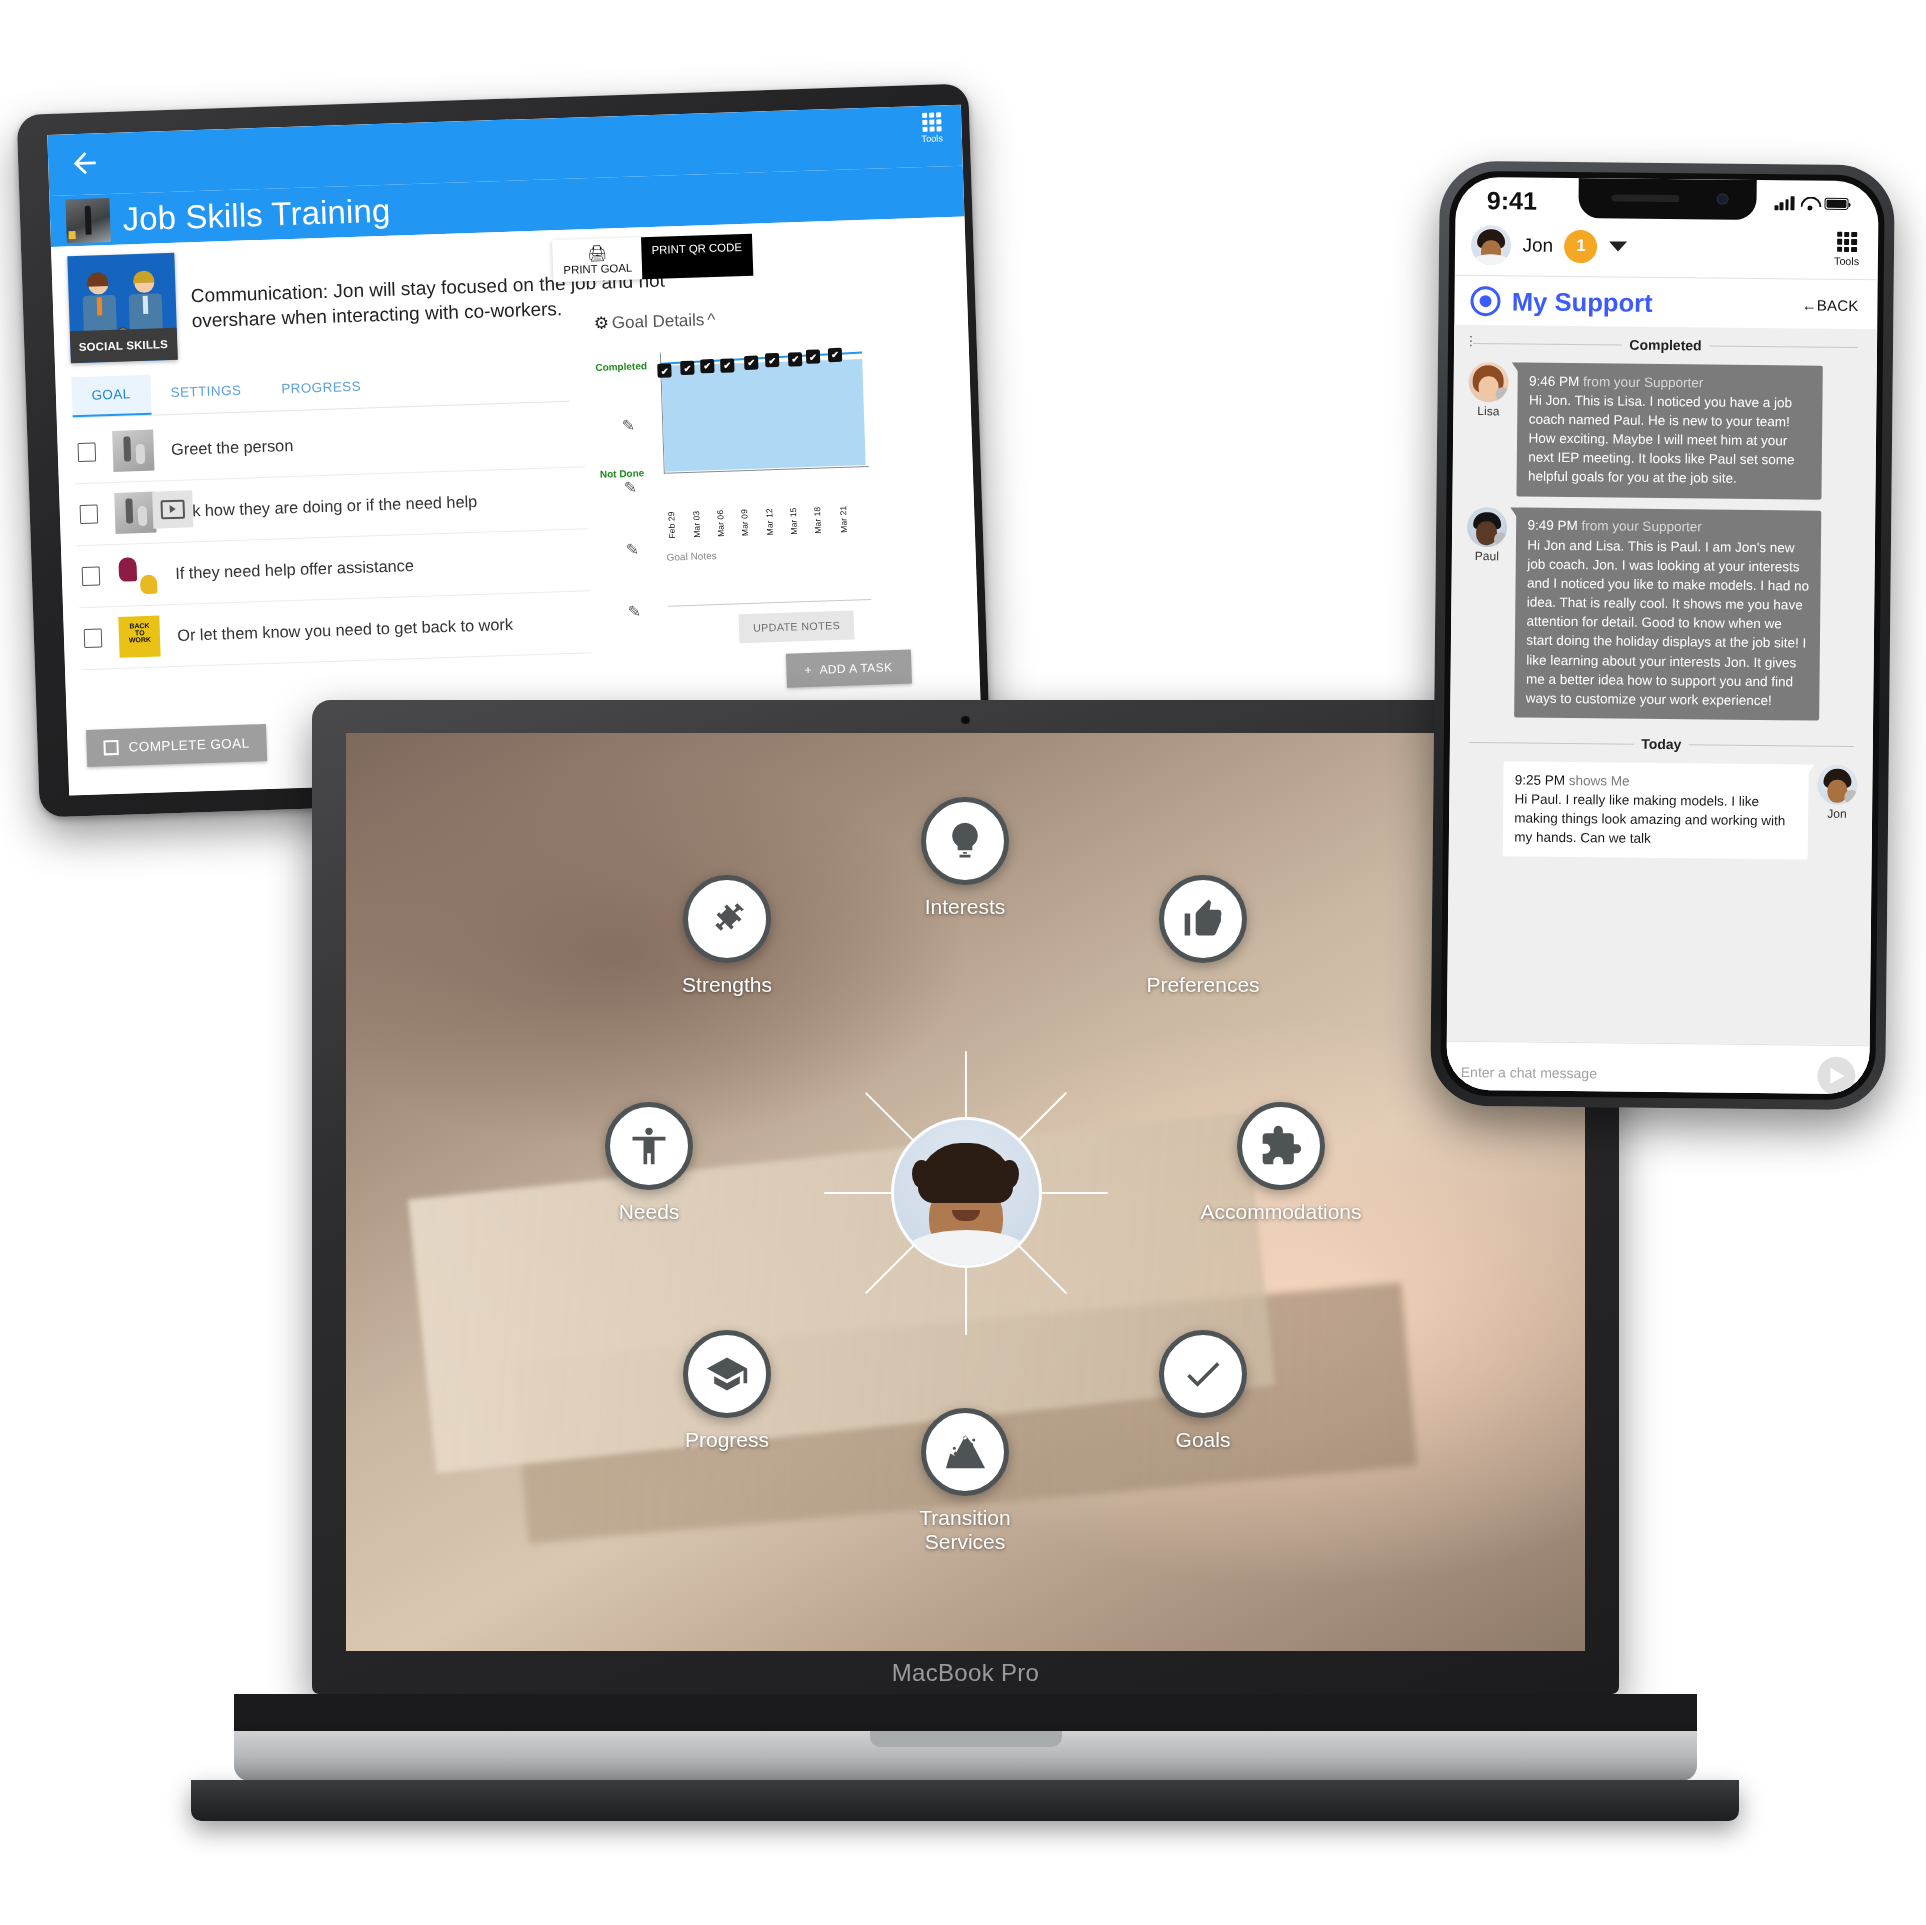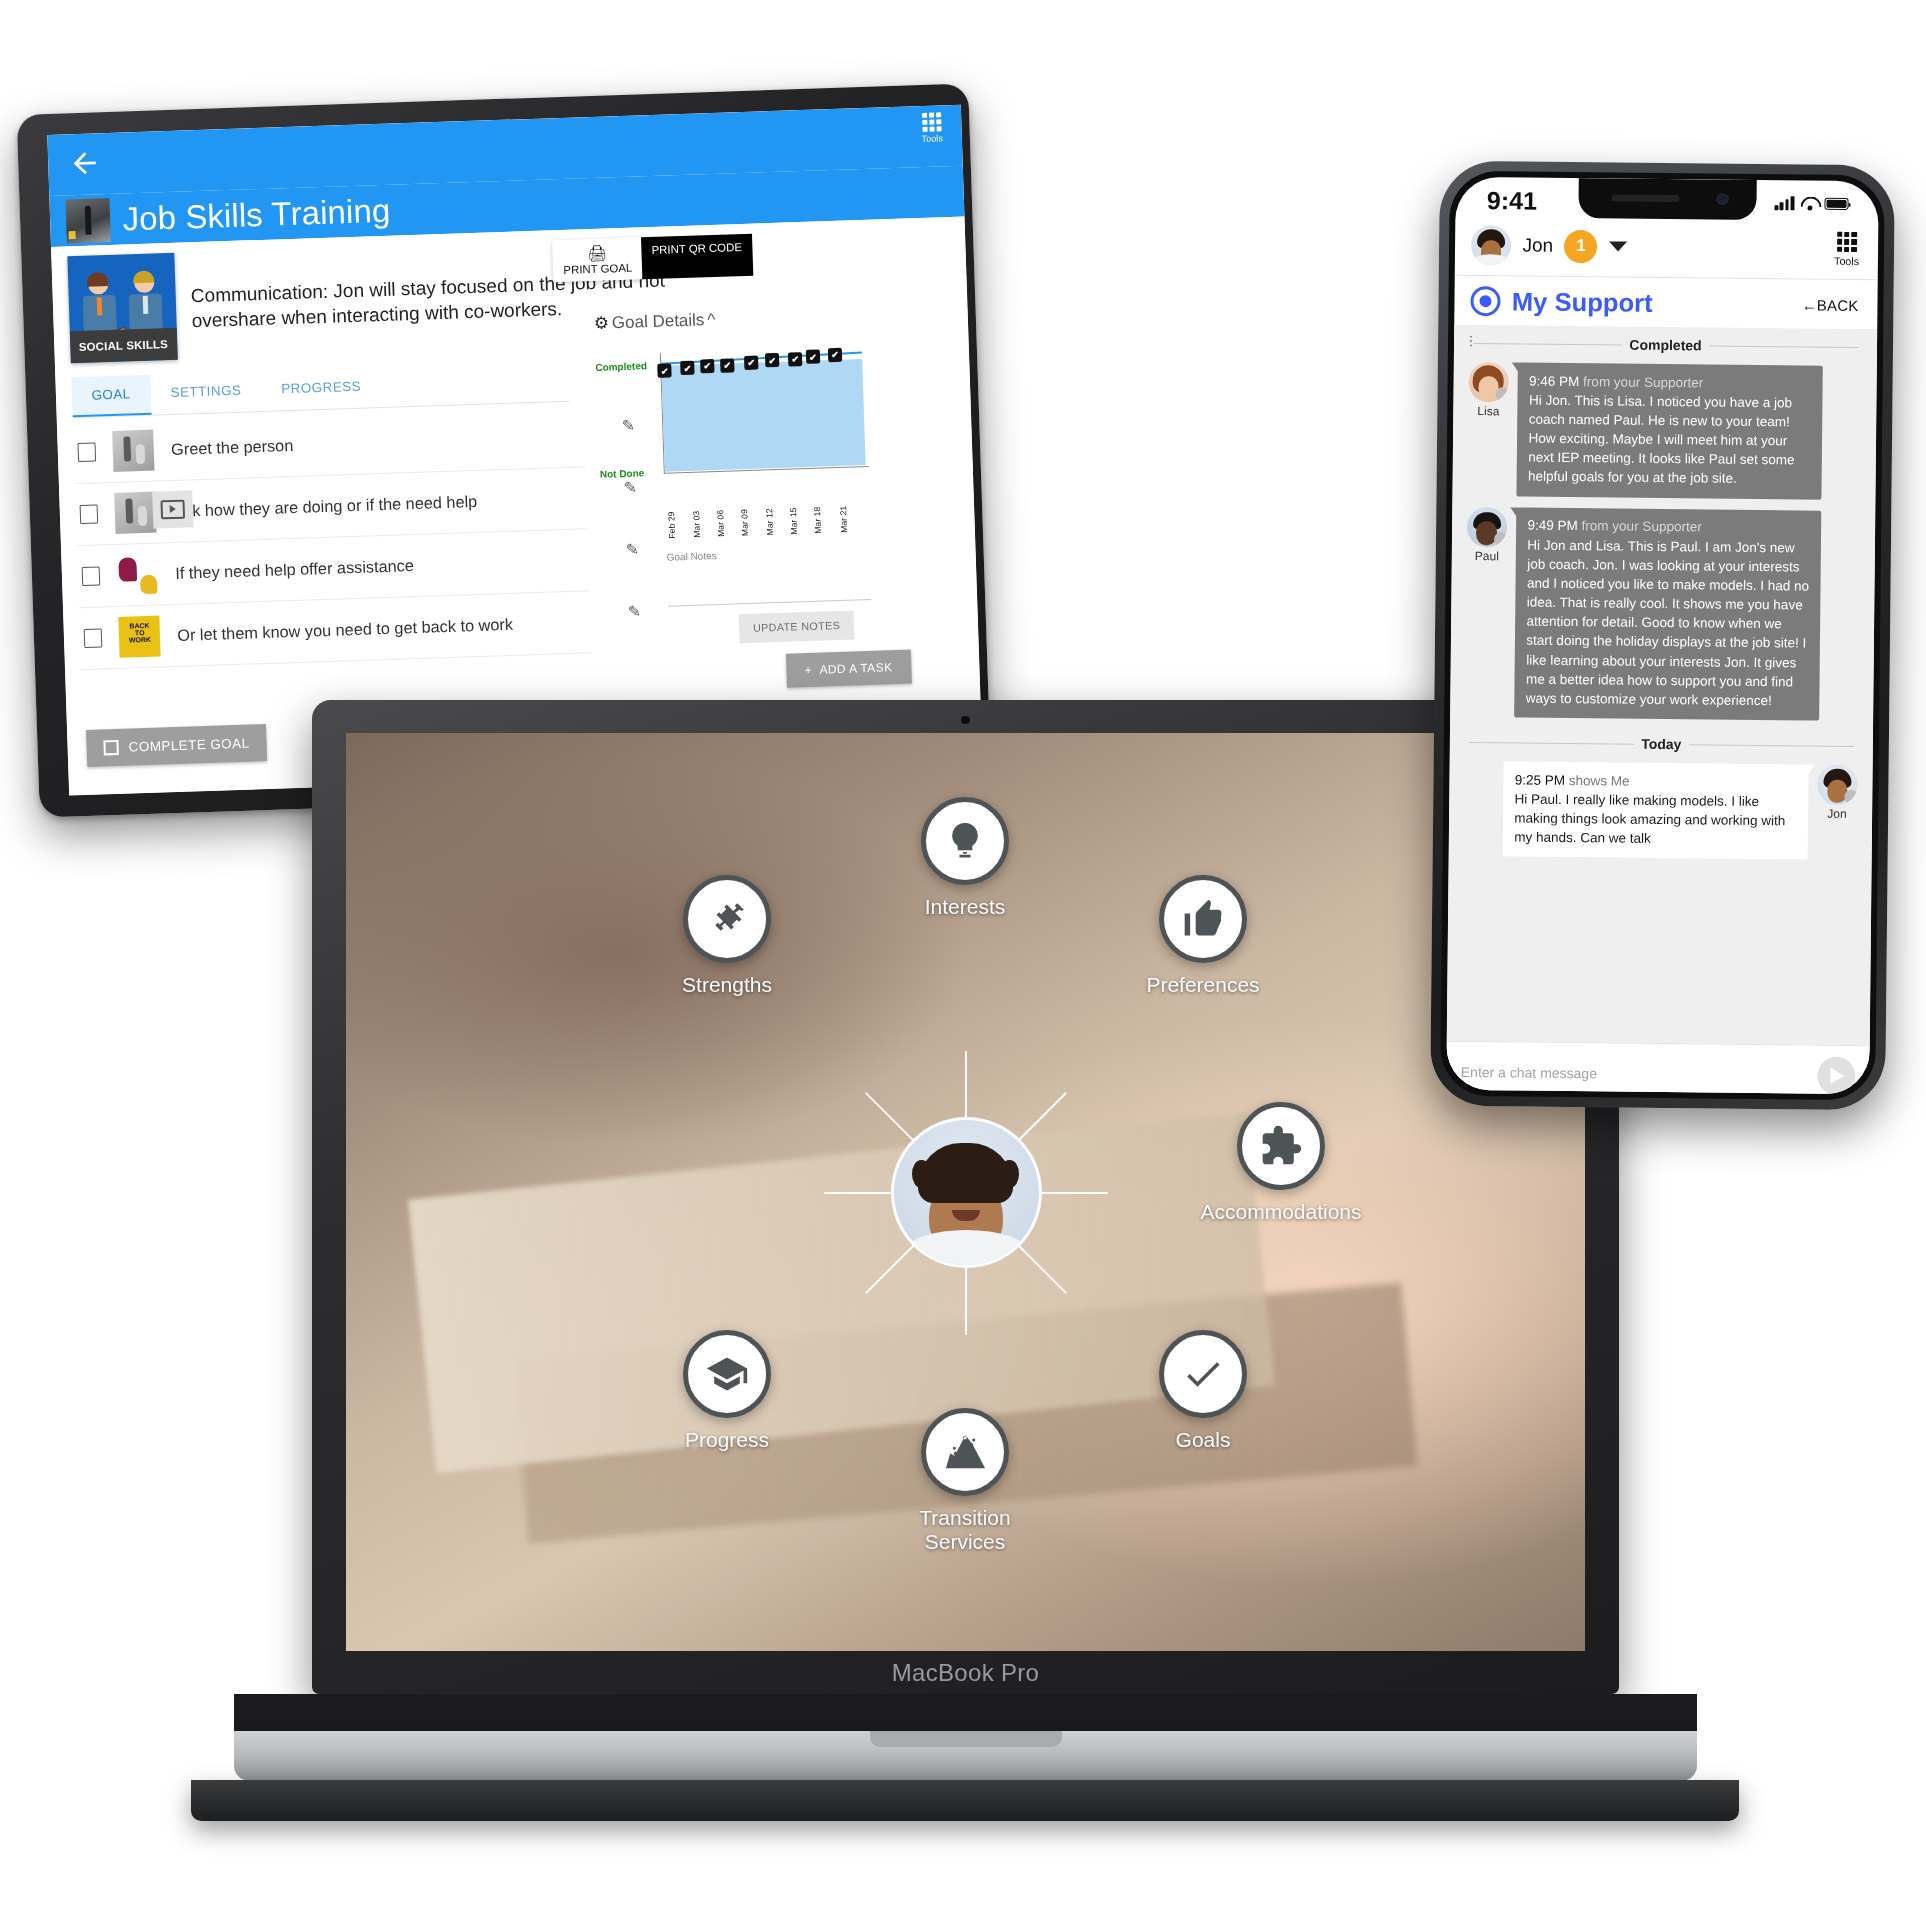--- a/index.html
+++ b/index.html
@@ -600,20 +600,29 @@
 
           <div class="node" style="left:50%; margin-left:-320px; top:597px;">
             <div class="circ">
               <svg width="44" height="44" viewBox="0 0 24 24">
                   <path d="M12 3 1 9l11 6 9-4.91V17h2V9L12 3zM5 13.18v4L12 21l7-3.82v-4L12 17l-7-3.82z"></path>
                 </svg>
             </div>
             <div class="lb">Progress</div>
           </div>
 
+          <div class="node" style="left:50%; margin-left:-398px; top:369px;">
+            <div class="circ">
+              <svg width="44" height="44" viewBox="0 0 24 24">
+                  <circle cx="12" cy="4" r="2"></circle>
+                  <path d="M21 9h-6v13h-2v-6h-2v6H9V9H3V7h18v2z"></path>
+                </svg>
+            </div>
+            <div class="lb">Needs</div>
+          </div>
 
           <div class="node" style="left:50%; margin-left:-320px; top:142px;">
             <div class="circ">
               <svg width="44" height="44" viewBox="0 0 24 24">
                   <path d="M20.6 6.4 17.6 3.4l-1.4 1.4 1 1-1.8 1.8-3.5-3.5-1.4 1.4 1.1 1.1-2.8 2.8-1.1-1.1-1.4 1.4 3.5 3.5L8 15l-1-1-1.4 1.4 3 3L10 17l-1-1 1.8-1.8 3.5 3.5 1.4-1.4-1.1-1.1 2.8-2.8 1.1 1.1 1.4-1.4-3.5-3.5L19 6.8l1 1 1.4-1.4z"></path>
                 </svg>
             </div>
             <div class="lb">Strengths</div>
           </div>
         </div>

